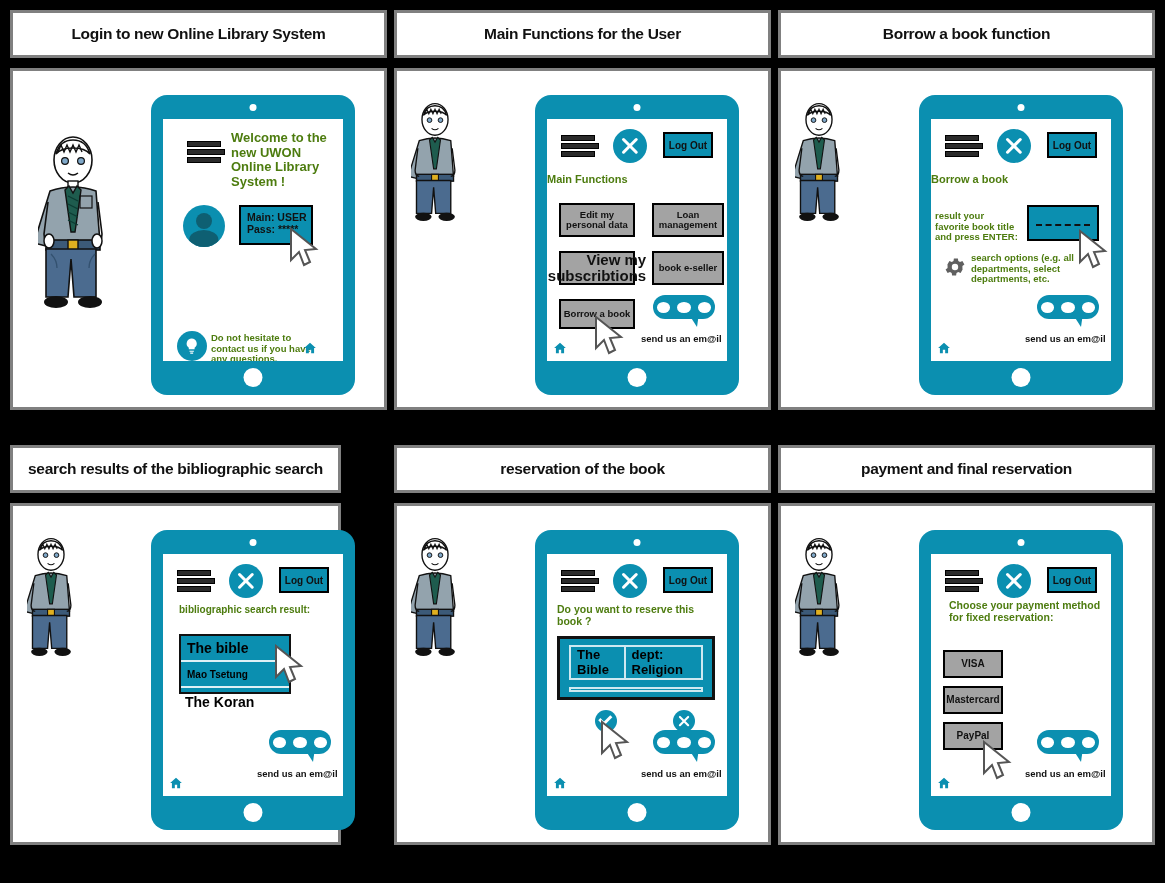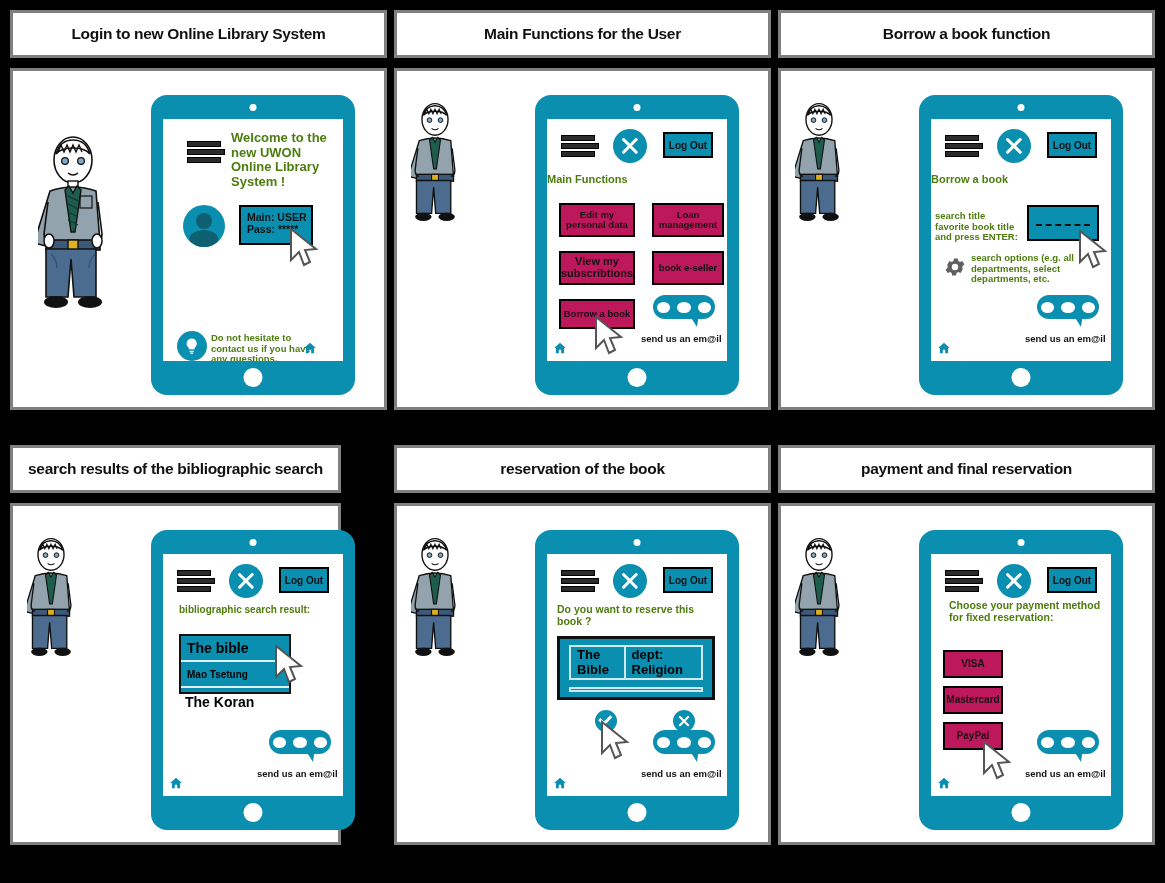--- a/index.html
+++ b/index.html
@@ -65,21 +65,21 @@
   .logout {
     position:absolute; background:#0b8fb0; border:2px solid #000;
     display:flex; align-items:center; justify-content:center;
     font-weight:bold; color:#111;
   }
   .scrtext {
     position:absolute; text-align:left; font-weight:bold;
     color:#4d7c0f; line-height:1.12;
   }
   .mbtn {
-    position:absolute; background:#be185d; border:2px solid #000;
+    position:absolute; background:#a3a3a3; border:2px solid #000;
     display:flex; align-items:center; justify-content:center;
     text-align:center; font-weight:bold; color:#111; line-height:1.05;
   }
   .chat { position:absolute; }
   .chat .bub {
     position:absolute; left:0; top:0; width:100%; height:72%;
     background:#0b8fb0; border-radius:999px;
     display:flex; align-items:center; justify-content:space-around;
   }
   .chat .bub u {
@@ -302,21 +302,21 @@
           </div>
 
           <div class="scrtext" style="left:0;right:0;top:54px;font-size:11px;">Main Functions</div>
 
           <div class="mbtn" style="left:12px;top:84px;width:76px;height:34px;font-size:9.5px;">
             <span>Edit my personal data</span>
           </div>
           <div class="mbtn" style="left:105px;top:84px;width:72px;height:34px;font-size:9.5px;">
             <span>Loan management</span>
           </div>
-          <div class="mbtn" style="left:12px;top:132px;width:76px;height:34px;font-size:11px;">
+          <div class="mbtn" style="left:12px;top:132px;width:76px;height:34px;font-size:15px;text-align:right;">
             <span>View my subscribtions</span>
           </div>
           <div class="mbtn" style="left:105px;top:132px;width:72px;height:34px;font-size:9.5px;">
             <span>book e-seller</span>
           </div>
           <div class="mbtn" style="left:12px;top:180px;width:76px;height:30px;font-size:9.5px;">
             <span>Borrow a book</span>
           </div>
 
           <div class="cursor" style="left:46px;top:196px;width:32px;height:42px;">
@@ -387,21 +387,21 @@
                 <path d="M5 5 L19 19 M19 5 L5 19" stroke="#fff" stroke-width="3.4" stroke-linecap="round"></path>
               </svg>
             </div>
 
           <div class="logout" style="left:116px;top:13px;width:50px;height:26px;font-size:10px;">
             <span>Log Out</span>
           </div>
 
           <div class="scrtext" style="left:0;right:0;top:54px;font-size:11px;">Borrow a book</div>
 
-          <div class="scrtext" style="left:4px;top:92px;width:86px;font-size:9.5px;">search title favorite book title and press ENTER:</div>
+          <div class="scrtext" style="left:4px;top:92px;width:86px;font-size:9.5px;">result your favorite book title and press ENTER:</div>
 
           <div class="searchfield" style="left:96px;top:86px;width:72px;height:36px;">
             <span class="dash"></span>
           </div>
 
           <div class="cursor" style="left:146px;top:110px;width:32px;height:42px;">
             <svg viewBox="0 0 32 42">
                 <path d="M3 2 L3 33 L11 25 L16 38 L22 35 L17 23 L28 22 Z" fill="#fff" stroke="#555" stroke-width="2"></path>
               </svg>
           </div>

